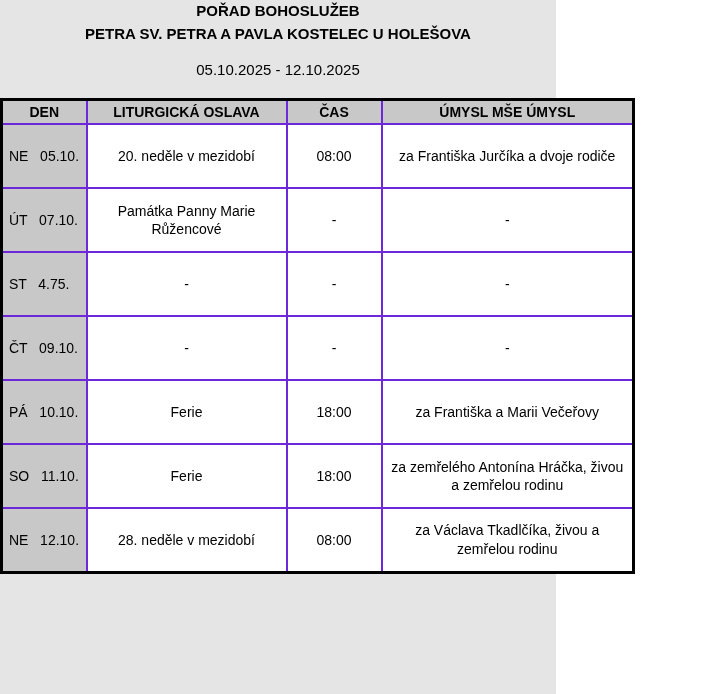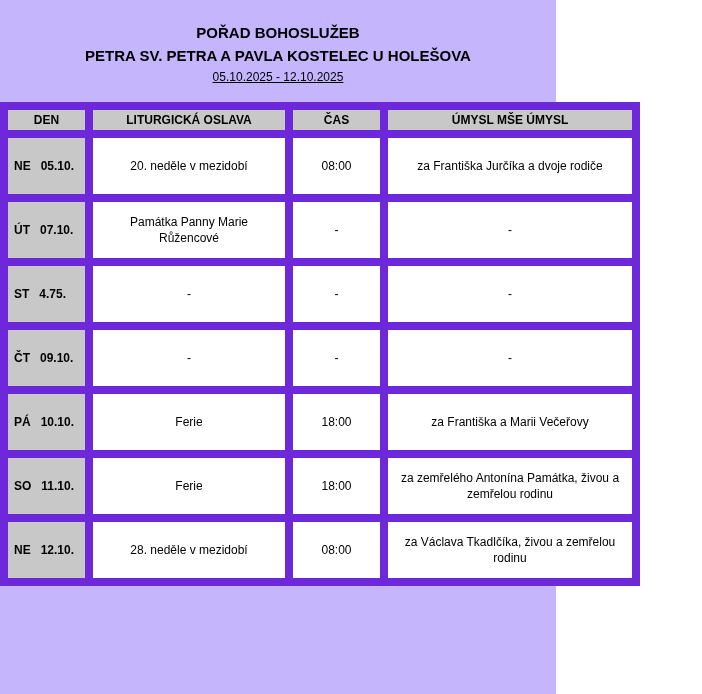--- a/index.html
+++ b/index.html
@@ -6,65 +6,63 @@
   html, body {
     margin: 0;
     padding: 0;
     background: #ffffff;
     color: #000000;
     font-family: "Liberation Sans", sans-serif;
   }
   .page {
     width: 556px;
     height: 694px;
-    background: #c4b5fd;
-    padding-top: 22px;
+    background: #e5e5e5;
   }
   .titles {
     text-align: center;
     line-height: 1.5;
   }
   .title, .subtitle {
     font-weight: bold;
     font-size: 15px;
   }
   .daterange {
-    font-size: 12px;
-    margin-top: 1px;
-    text-decoration: underline;
+    font-size: 15px;
+    margin-top: 14px;
   }
   table.schedule {
     border-collapse: collapse;
     table-layout: fixed;
     width: 632px;
     margin: 16px auto 0 auto;
     border: 3px solid #000000;
   }
   table.schedule th,
   table.schedule td {
-    border: 8px solid #6d28d9;
-    font-size: 12px;
+    border: 2px solid #6d28d9;
+    font-size: 14px;
     text-align: center;
     vertical-align: middle;
     padding: 3px 6px;
     line-height: 1.35;
   }
   table.schedule thead th {
     background: #c8c8c8;
     font-weight: bold;
     height: 24px;
     padding: 2px 4px;
   }
   table.schedule tbody td {
     height: 64px;
     background: #ffffff;
   }
   table.schedule tbody td.day {
     background: #c8c8c8;
-    font-weight: bold;
+    font-weight: normal;
     text-align: left;
     padding-left: 6px;
     white-space: pre;
   }
 </style>
 </head>
 <body>
 
 <div class="page">
 
@@ -117,21 +115,21 @@
       <tr>
         <td class="day">PÁ   10.10.</td>
         <td>Ferie</td>
         <td>18:00</td>
         <td>za Františka a Marii Večeřovy</td>
       </tr>
       <tr>
         <td class="day">SO   11.10.</td>
         <td>Ferie</td>
         <td>18:00</td>
-        <td>za zemřelého Antonína Památka, živou a zemřelou rodinu</td>
+        <td>za zemřelého Antonína Hráčka, živou a zemřelou rodinu</td>
       </tr>
       <tr>
         <td class="day">NE   12.10.</td>
         <td>28. neděle v mezidobí</td>
         <td>08:00</td>
         <td>za Václava Tkadlčíka, živou a zemřelou rodinu</td>
       </tr>
     </tbody>
   </table>
 

